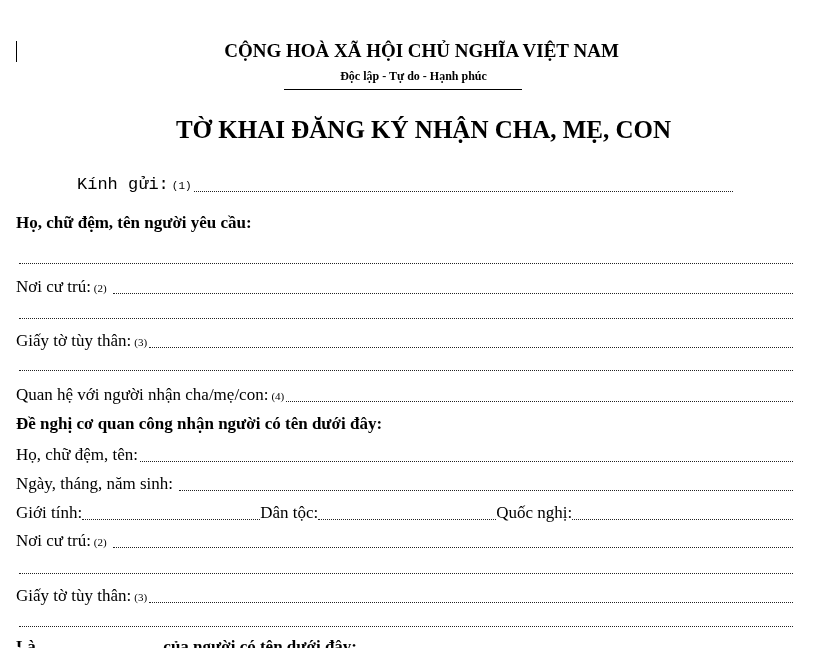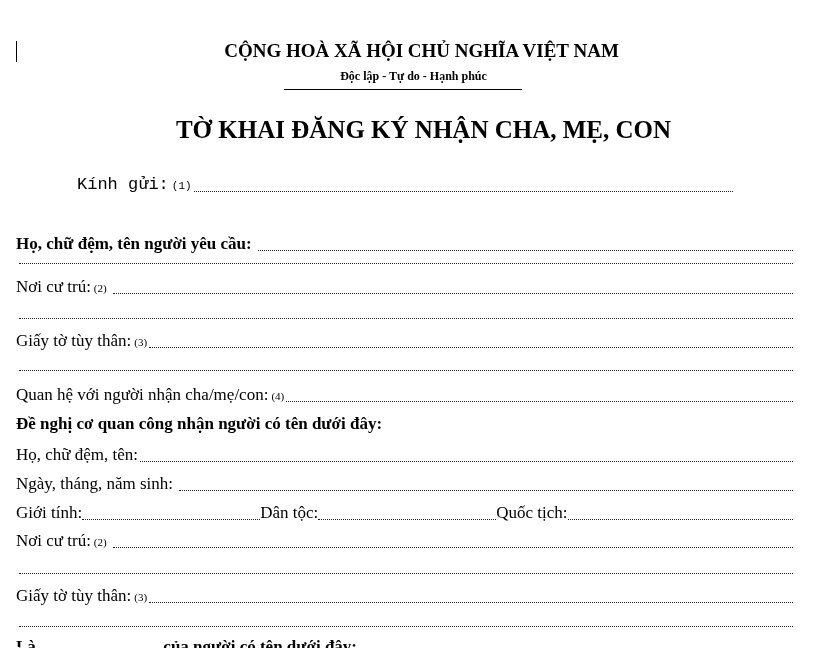--- a/index.html
+++ b/index.html
@@ -130,21 +130,21 @@
   <div class="motto-rule"></div>
 
   <div class="title">TỜ KHAI ĐĂNG KÝ NHẬN CHA, MẸ, CON</div>
 
   <div class="row" style="left:77px; top:174px; width:656px;font-family:Liberation Mono, monospace;">
     <span class="label">Kính gửi:</span>
     <sup>(1)</sup>
     <span class="dots"></span>
   </div>
 
-  <div class="row" style="top:233px; width:777px;">
+  <div class="row" style="top:212px; width:777px;flex-direction:column;">
     <span class="label bold">Họ, chữ đệm, tên người yêu cầu:</span>
     <span class="dots gap"></span>
   </div>
   <div class="fullline" style="top:263px;"></div>
 
   <div class="row" style="top:276px; width:777px;">
     <span class="label">Nơi cư trú:</span>
     <sup>(2)</sup>
     <span class="dots gap"></span>
   </div>
@@ -175,21 +175,21 @@
   <div class="row" style="top:473px; width:777px;">
     <span class="label">Ngày, tháng, năm sinh:</span>
     <span class="dots gap"></span>
   </div>
 
   <div class="row" style="top:502px; width:777px;">
     <span class="label">Giới tính:</span>
     <span class="dots fixed" style="width:178px; margin-left:0;"></span>
     <span class="label">Dân tộc:</span>
     <span class="dots fixed" style="width:178px; margin-left:0;"></span>
-    <span class="label">Quốc tịch:</span>
+    <span class="label">Quốc nghị:</span>
     <span class="dots" style="margin-left:0;"></span>
   </div>
 
   <div class="row" style="top:530px; width:777px;">
     <span class="label">Nơi cư trú:</span>
     <sup>(2)</sup>
     <span class="dots gap"></span>
   </div>
   <div class="fullline" style="top:573px;"></div>
 

